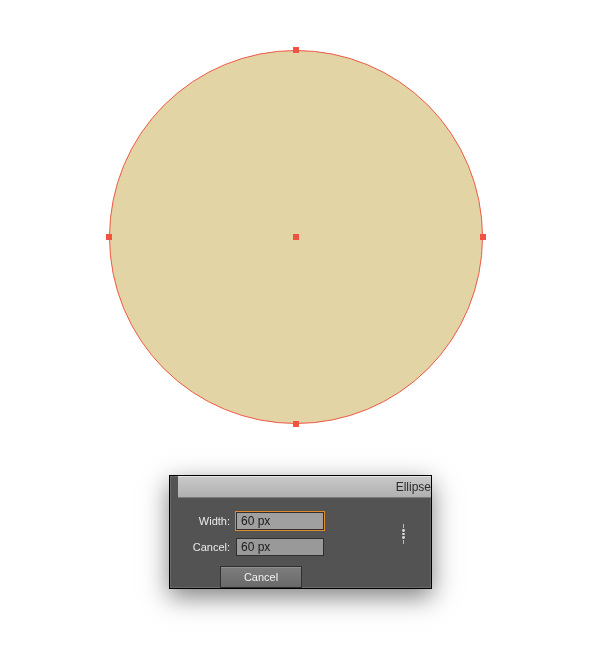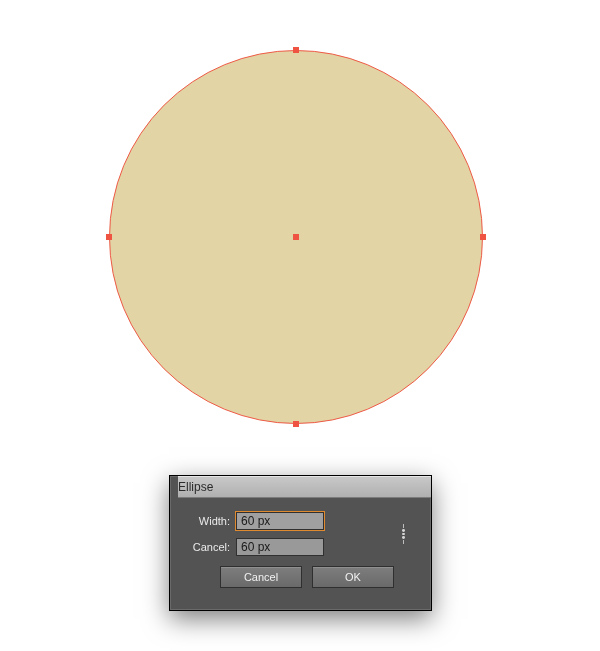--- a/index.html
+++ b/index.html
@@ -43,28 +43,28 @@
     background: #535353;
     border: 1px solid #000;
     box-shadow: 0 8px 24px rgba(0,0,0,0.5), inset 0 0 0 1px #6a6a6a;
     color: #e8e8e8;
   }
   .titlebar {
     height: 22px;
     background: linear-gradient(#c9c9c9, #b0b0b0);
     border-bottom: 1px solid #7c7c7c;
     color: #2b2b2b;
-    text-align: left;
+    text-align: right;
     line-height: 22px;
     font-size: 12px;
     box-shadow: inset 0 1px 0 #e6e6e6;
     margin-left: 8px;
   }
   .body {
-    padding: 14px 12px 22px 12px;
+    padding: 14px 12px 0 12px;
     position: relative;
   }
   .row {
     display: flex;
     align-items: center;
     margin-bottom: 8px;
   }
   .label {
     width: 48px;
     text-align: right;
@@ -97,21 +97,20 @@
     gap: 1px;
   }
   .constrain .dot {
     width: 3px; height: 3px; background: #d7d7d7; border-radius: 50%;
   }
   .constrain .bar {
     width: 1px; height: 4px; background: #bdbdbd;
   }
   .buttons {
     display: flex;
-    gap: 10px;
     margin-top: 10px;
     padding-left: 38px;
   }
   .btn {
     width: 82px;
     height: 22px;
     background: linear-gradient(#7d7d7d, #6a6a6a);
     border: 1px solid #2f2f2f;
     color: #f1f1f1;
     font-size: 11px;
@@ -152,17 +151,16 @@
     <div class="constrain">
       <div class="bar"></div>
       <div class="dot"></div>
       <div class="dot"></div>
       <div class="dot"></div>
       <div class="bar"></div>
     </div>
 
     <div class="buttons">
       <div class="btn">Cancel</div>
-      <div class="btn">OK</div>
     </div>
 
   </div>
 </div>
 
 </body></html>

